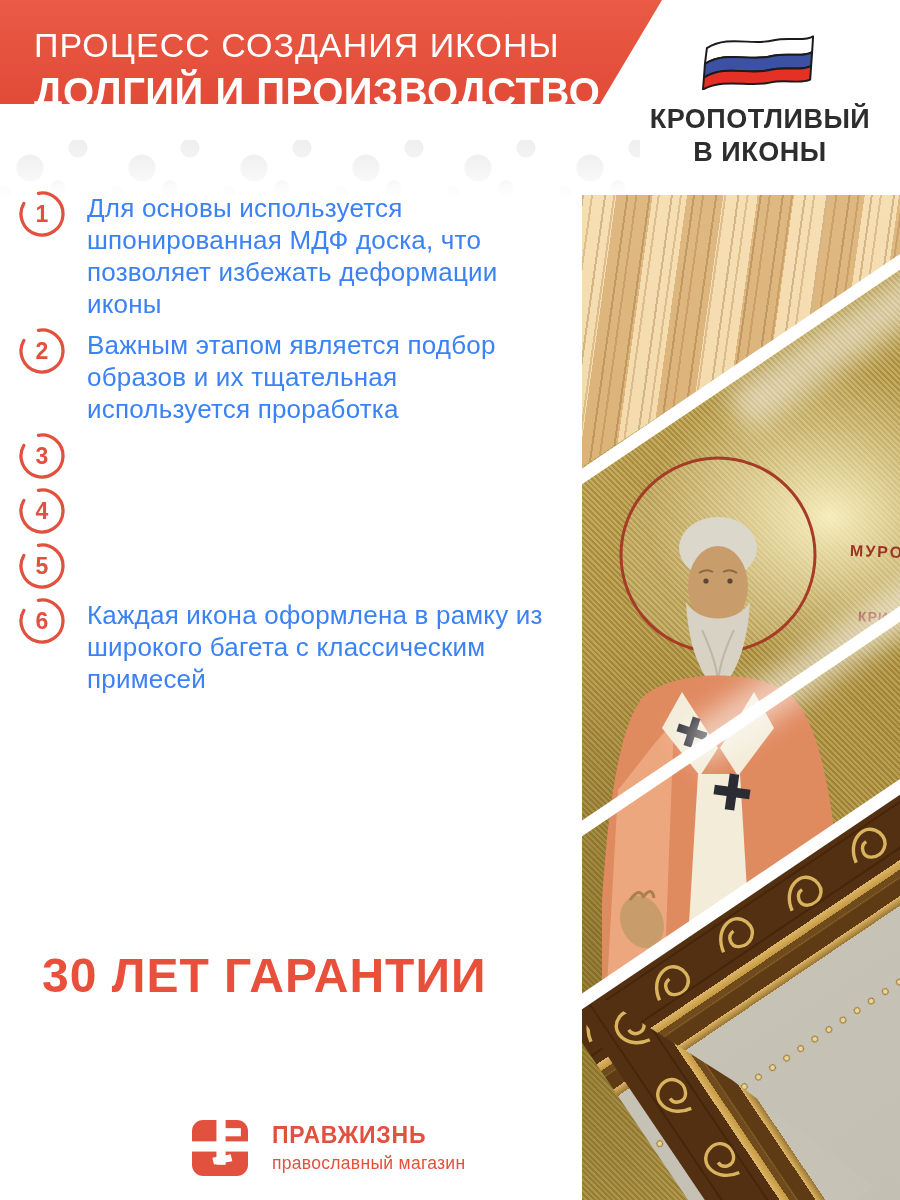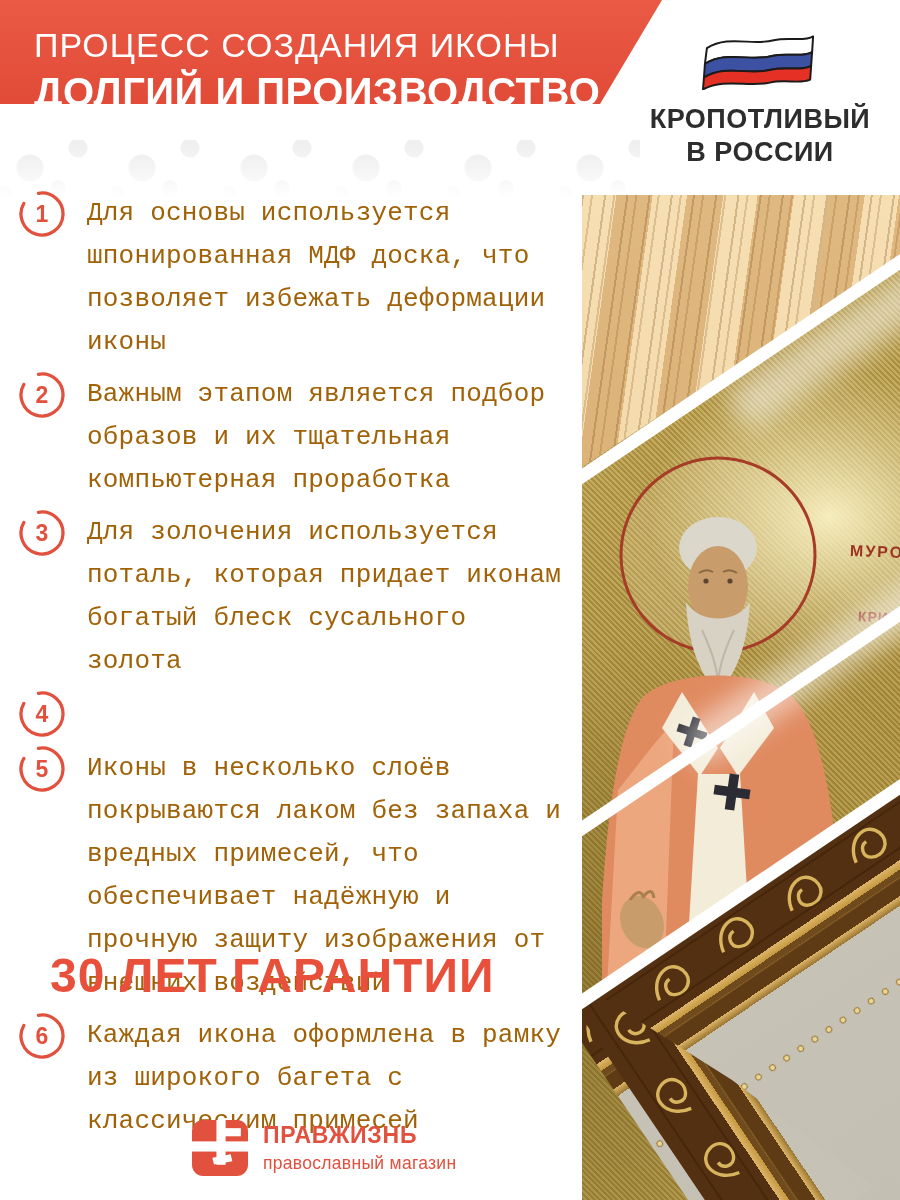--- a/index.html
+++ b/index.html
@@ -31,25 +31,25 @@
   
   .made-in{position:absolute;left:630px;top:28px;width:260px;text-align:center;}
   .flag{width:118px;height:62px;display:block;margin:0 auto;}
   .made-in-l1{margin-top:14px;font-size:27px;font-weight:800;color:#2d2d2d;letter-spacing:.5px;}
   .made-in-l2{margin-top:2px;font-size:27px;font-weight:800;color:#2d2d2d;letter-spacing:.5px;}
   
   .steps{position:absolute;left:18px;top:192px;width:548px;}
   .step{display:flex;align-items:flex-start;gap:21px;margin-bottom:9px;}
   .badge{flex:0 0 48px;width:48px;height:48px;margin-top:-2px;}
   .badge text{font-family:"Liberation Sans","DejaVu Sans",sans-serif;font-size:23px;font-weight:800;fill:#e2503e;}
-  .step-text{font-size:26px;line-height:43px;color:#a16207;letter-spacing:.2px;max-width:486px;font-family:Liberation Mono, monospace;}
-  
-  .guarantee{position:absolute;left:50px;top:948px;font-size:48px;font-weight:800;color:#e8503c;letter-spacing:1px;white-space:nowrap;}
-  
-  .logo{position:absolute;left:192px;top:1120px;display:flex;align-items:center;gap:15px;}
+  .step-text{font-size:26px;line-height:32px;color:#3b82f6;letter-spacing:.2px;max-width:486px;}
+  
+  .guarantee{position:absolute;left:42px;top:948px;font-size:48px;font-weight:800;color:#e8503c;letter-spacing:1px;white-space:nowrap;}
+  
+  .logo{position:absolute;left:192px;top:1120px;display:flex;align-items:center;gap:24px;}
   .logo-icon{width:56px;height:56px;display:block;}
   .logo-name{font-size:23px;font-weight:700;color:#e2503e;letter-spacing:.8px;}
   .logo-sub{font-size:17.5px;font-weight:400;color:#e2503e;margin-top:4px;letter-spacing:.3px;}
   
   .collage{position:absolute;left:582px;top:195px;width:318px;height:1005px;overflow:hidden;background:#fff;}
   .gold{
     position:absolute;inset:0;z-index:1;
     background-image:
       radial-gradient(ellipse 260px 210px at 78% 32%,rgba(249,241,195,.95),rgba(249,241,195,0) 70%),
       radial-gradient(ellipse 420px 520px at 8% 80%,rgba(88,68,14,.38),rgba(88,68,14,0) 70%),
@@ -124,62 +124,60 @@
   </div>
   <div class="ornament-band"></div>
 
   <div class="made-in">
     <svg class="flag" viewBox="0 0 120 62">
       <path d="M6,20 C28,6 52,18 74,12 C90,8 104,14 114,8 L113,24 C102,30 88,24 72,28 C50,34 26,22 4,36 Z" fill="#ffffff" stroke="#1b1b1b" stroke-width="2" stroke-linejoin="round"></path>
       <path d="M4,36 C26,22 50,34 72,28 C88,24 102,30 113,24 L112,38 C101,44 87,38 71,42 C49,48 25,36 3,50 Z" fill="#3D51A3" stroke="#1b1b1b" stroke-width="2" stroke-linejoin="round"></path>
       <path d="M3,50 C25,36 49,48 71,42 C87,38 101,44 112,38 L111,52 C100,57 86,51 70,55 C48,60 24,50 2,62 Z" fill="#E53125" stroke="#1b1b1b" stroke-width="2" stroke-linejoin="round"></path>
     </svg>
     <div class="made-in-l1">КРОПОТЛИВЫЙ</div>
-    <div class="made-in-l2">В РОССИИ</div>
+    <div class="made-in-l2">В ИКОНЫ</div>
   </div>
 
   <div class="steps">
 
     <div class="step">
       <svg class="badge" viewBox="0 0 48 48">
         <path d="M5.8,13.5 A21,21 0 1 0 20.4,3.3" fill="none" stroke="#e2503e" stroke-width="3.3" stroke-linecap="round"></path>
         <text x="24" y="32" text-anchor="middle">1</text>
       </svg>
       <div class="step-text">Для основы используется шпонированная МДФ доска, что позволяет избежать деформации иконы</div>
     </div>
 
     <div class="step">
       <svg class="badge" viewBox="0 0 48 48">
         <path d="M5.8,13.5 A21,21 0 1 0 20.4,3.3" fill="none" stroke="#e2503e" stroke-width="3.3" stroke-linecap="round"></path>
         <text x="24" y="32" text-anchor="middle">2</text>
       </svg>
-      <div class="step-text">Важным этапом является подбор образов и их тщательная компьютерная проработка</div>
+      <div class="step-text">Важным этапом является подбор образов и их тщательная используется проработка</div>
     </div>
 
     <div class="step">
       <svg class="badge" viewBox="0 0 48 48">
         <path d="M5.8,13.5 A21,21 0 1 0 20.4,3.3" fill="none" stroke="#e2503e" stroke-width="3.3" stroke-linecap="round"></path>
         <text x="24" y="32" text-anchor="middle">3</text>
       </svg>
-      <div class="step-text">Для золочения используется поталь, которая придает иконам богатый блеск сусального золота</div>
     </div>
 
     <div class="step">
       <svg class="badge" viewBox="0 0 48 48">
         <path d="M5.8,13.5 A21,21 0 1 0 20.4,3.3" fill="none" stroke="#e2503e" stroke-width="3.3" stroke-linecap="round"></path>
         <text x="24" y="32" text-anchor="middle">4</text>
       </svg>
     </div>
 
     <div class="step">
       <svg class="badge" viewBox="0 0 48 48">
         <path d="M5.8,13.5 A21,21 0 1 0 20.4,3.3" fill="none" stroke="#e2503e" stroke-width="3.3" stroke-linecap="round"></path>
         <text x="24" y="32" text-anchor="middle">5</text>
       </svg>
-      <div class="step-text">Иконы в несколько слоёв покрываются лаком без запаха и вредных примесей, что обеспечивает надёжную и прочную защиту изображения от внешних воздействий</div>
     </div>
 
     <div class="step">
       <svg class="badge" viewBox="0 0 48 48">
         <path d="M5.8,13.5 A21,21 0 1 0 20.4,3.3" fill="none" stroke="#e2503e" stroke-width="3.3" stroke-linecap="round"></path>
         <text x="24" y="32" text-anchor="middle">6</text>
       </svg>
       <div class="step-text">Каждая икона оформлена в рамку из широкого багета с классическим примесей</div>
     </div>
 

